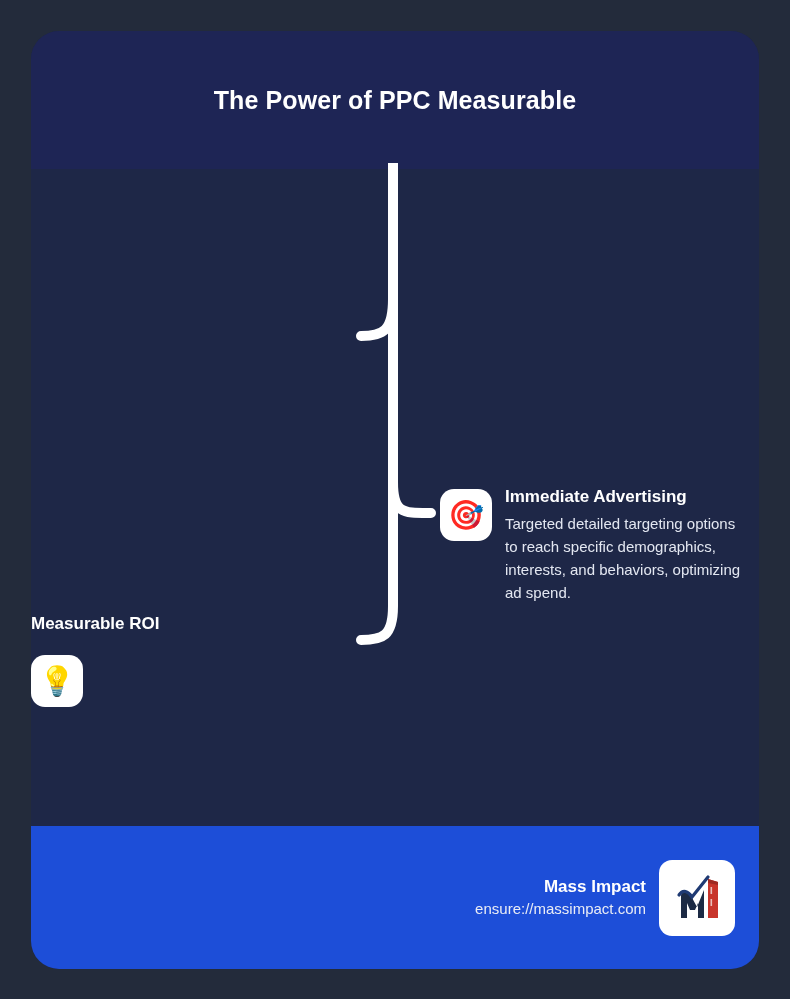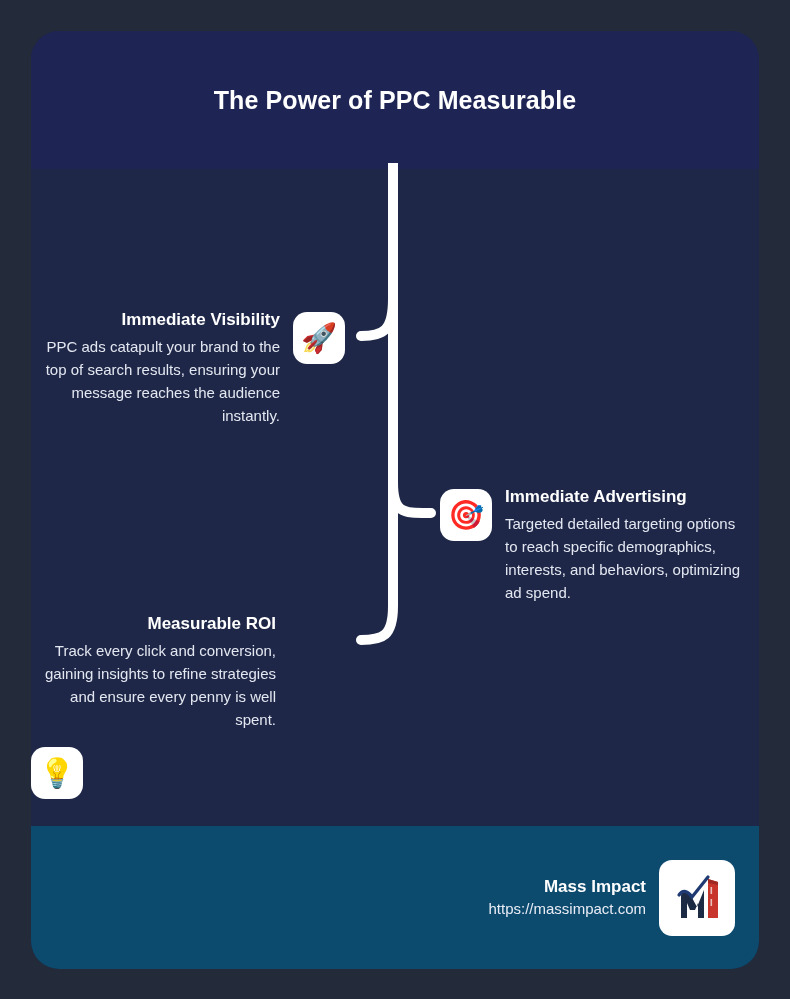--- a/index.html
+++ b/index.html
@@ -46,21 +46,21 @@
     margin: 0;
   }
 
   
   #footer-band {
     position: absolute;
     left: 0;
     bottom: 0;
     width: 100%;
     height: 143px;
-    background: #0c4a6e;
+    background: #1d4ed8;
   }
   #footer-inner {
     position: absolute;
     right: 24px;
     top: 50%;
     transform: translateY(-50%);
     display: flex;
     align-items: center;
     gap: 13px;
   }
@@ -165,49 +165,41 @@
 
     <path d="M362 132 L362 560" stroke="#ffffff" stroke-width="10" stroke-linecap="butt"></path>
 
     <path d="M362 268 C362 300, 352 305, 330 305" stroke="#ffffff" stroke-width="10" stroke-linecap="round"></path>
 
     <path d="M362 451 C362 483, 372 482, 400 482" stroke="#ffffff" stroke-width="10" stroke-linecap="round"></path>
 
     <path d="M362 500 L362 575 C362 605, 352 609, 330 609" stroke="#ffffff" stroke-width="10" stroke-linecap="round"></path>
   </svg>
 
-  <div class="node left" id="node-visibility">
-    <div class="node-text">
-      <h2 class="node-title">Immediate Visibility</h2>
-      <p class="node-desc">PPC ads catapult your brand to the top of search results, ensuring your message reaches the audience instantly.</p>
-    </div>
-    <div class="node-icon">🚀</div>
-  </div>
 
   <div class="node right" id="node-targeting">
     <div class="node-icon">🎯</div>
     <div class="node-text">
       <h2 class="node-title">Immediate Advertising</h2>
       <p class="node-desc">Targeted detailed targeting options to reach specific demographics, interests, and behaviors, optimizing ad spend.</p>
     </div>
   </div>
 
   <div class="node left" id="node-roi">
     <div class="node-text">
       <h2 class="node-title">Measurable ROI</h2>
-      <p class="node-desc">Track every click and conversion, gaining insights to refine strategies and ensure every penny is well spent.</p>
     </div>
     <div class="node-icon">💡</div>
   </div>
 
   <div id="footer-band">
     <div id="footer-inner">
       <div id="footer-text">
         <span id="brand-name">Mass Impact</span>
-        <span id="brand-url">https://massimpact.com</span>
+        <span id="brand-url">ensure://massimpact.com</span>
       </div>
       <div id="brand-logo">
         <svg width="58" height="58" viewBox="0 0 58 58" xmlns="http://www.w3.org/2000/svg">
 
           <path d="M40 10 L50 13 L50 49 L40 49 Z" fill="#c8352b"></path>
           <path d="M40 10 L50 13 L50 16 L40 14 Z" fill="#9e2a22"></path>
           <rect x="42.5" y="18" width="1.6" height="7" fill="#f0d6d2" opacity="0.85"></rect>
           <rect x="42.5" y="30" width="1.6" height="7" fill="#f0d6d2" opacity="0.85"></rect>
 
           <path d="M13 49 L13 27 C13 21, 19 20, 22 25 L29 38 L36 21 L36 49 L30 49 L30 34 L27 41 L22 41 L19 34 L19 49 Z" fill="#1c2a44"></path>

